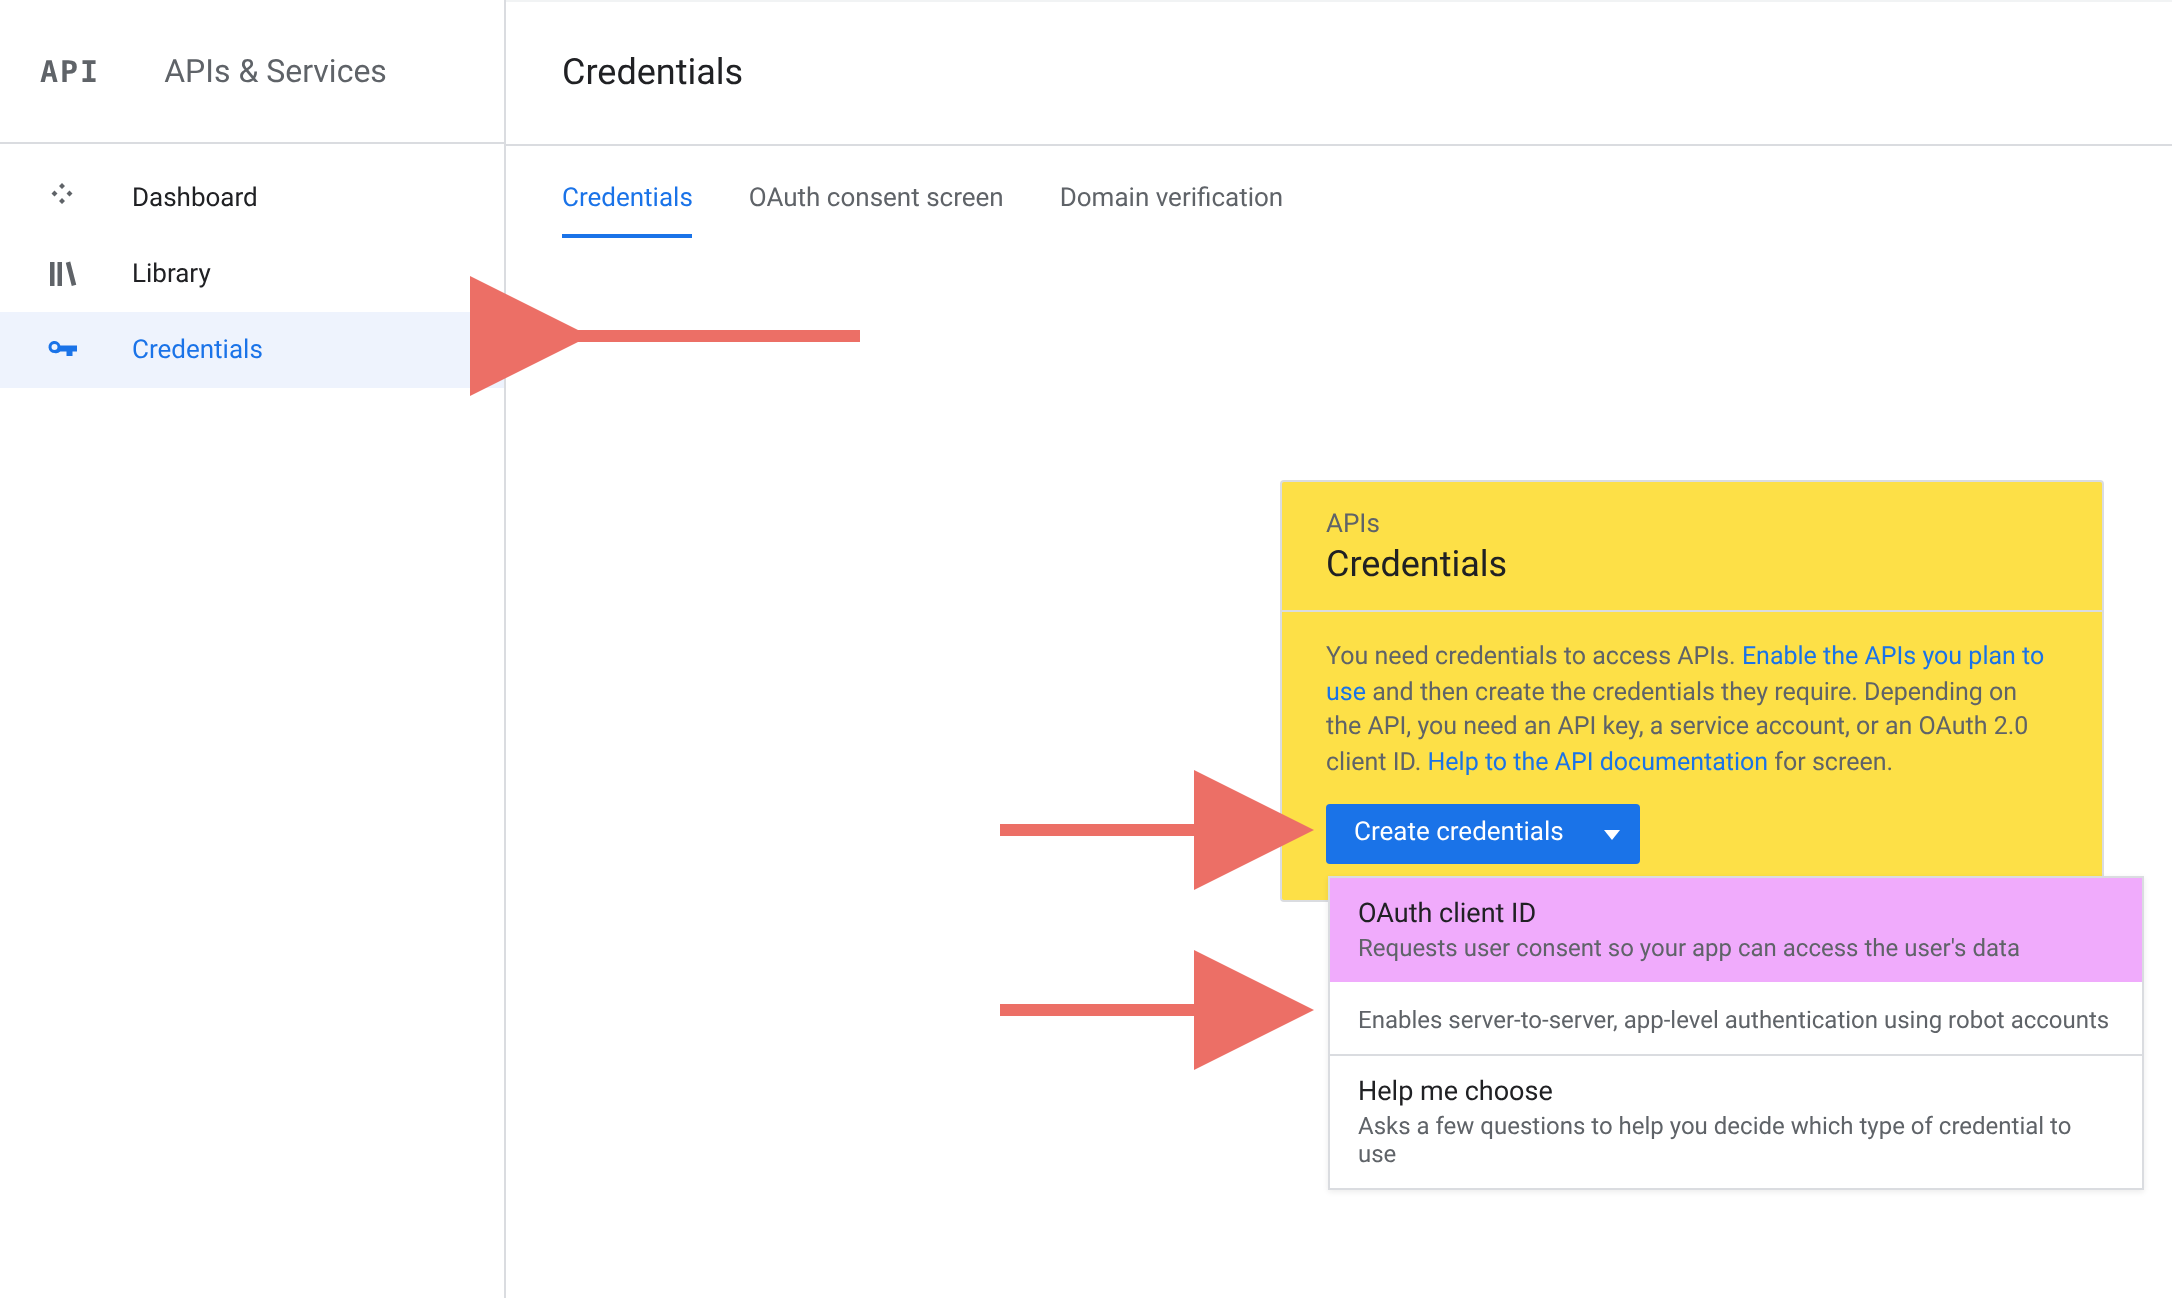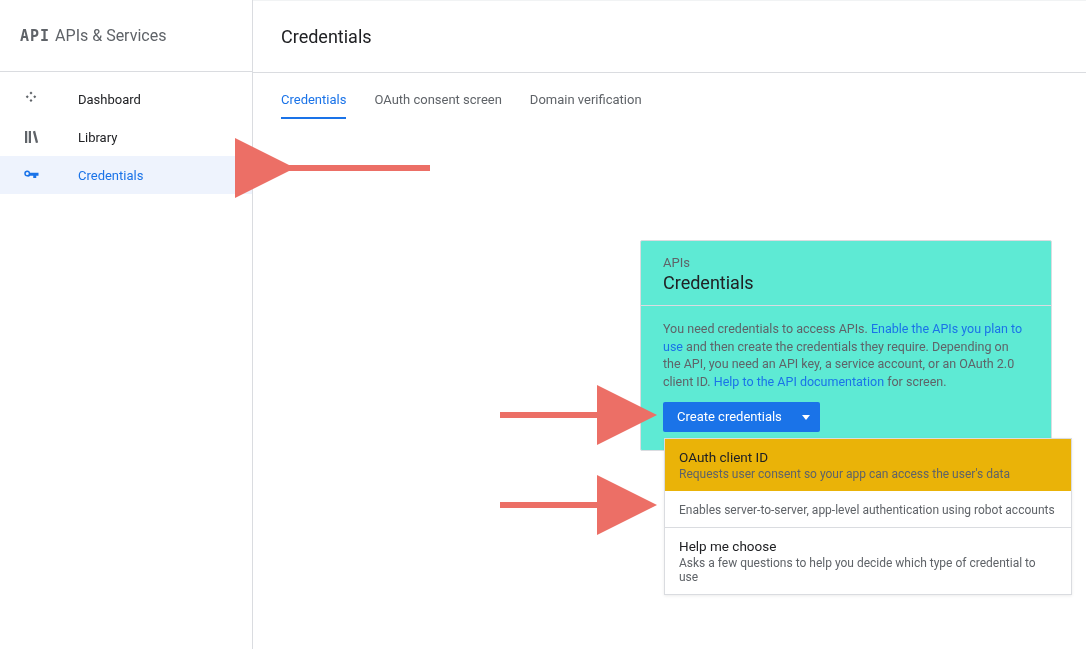--- a/index.html
+++ b/index.html
@@ -23,21 +23,21 @@
     flex-shrink: 0;
     display: flex;
     flex-direction: column;
   }
   .sidebar-header {
     height: 72px;
     display: flex;
     align-items: center;
     padding: 0 16px 0 20px;
     border-bottom: 1px solid #dadce0;
-    gap: 5px;
+    gap: 32px;
   }
   .api-logo {
     font-family: Consolas, Menlo, monospace;
     font-weight: 700;
     font-size: 15px;
     letter-spacing: 1px;
     color: #5f6368;
   }
   .sidebar-title {
     font-size: 16px;
@@ -46,21 +46,21 @@
   }
   .nav {
     list-style: none;
     padding-top: 8px;
   }
   .nav-item {
     display: flex;
     align-items: center;
     height: 38px;
     padding: 0 16px 0 22px;
-    gap: 38px;
+    gap: 26px;
     font-size: 13px;
     color: #202124;
     cursor: pointer;
   }
   .nav-item .icon { width: 18px; height: 18px; display:flex; align-items:center; justify-content:center; }
   .nav-item.active {
     background: #eef3fd;
     color: #1a73e8;
   }
   .nav-item.active .icon svg { fill: #1a73e8; }
@@ -99,21 +99,21 @@
   .tab.active { color: #1a73e8; border-bottom-color: #1a73e8; }
 
   
   .card {
     position: absolute;
     left: 640px;
     top: 240px;
     width: 412px;
     border: 1px solid #dadce0;
     border-radius: 2px;
-    background: #5eead4;
+    background: #fde047;
   }
   .card-head {
     padding: 14px 22px 12px 22px;
     border-bottom: 1px solid #dadce0;
   }
   .card-over { font-size: 13px; color: #5f6368; margin-bottom:2px;}
   .card-title { font-size: 18px; font-weight: 400; }
   .card-body {
     padding: 14px 22px 18px 22px;
     font-size: 12.5px;
@@ -144,21 +144,21 @@
     top: 438px;
     width: 408px;
     border: 1px solid #dadce0;
     background: #fff;
     box-shadow: 0 1px 3px rgba(0,0,0,0.08);
   }
   .dd-item {
     padding: 10px 14px 10px 14px;
     cursor: pointer;
   }
-  .dd-item.highlight { background: #eab308; }
+  .dd-item.highlight { background: #f0abfc; }
   .dd-divider { border-top: 1px solid #dadce0; }
   .dd-title { font-size: 13.5px; color: #202124; }
   .dd-sub   { font-size: 12px; color: #5f6368; margin-top: 2px;}
 
   
   .arrow {
     position: absolute;
     pointer-events: none;
   }
   .arrow svg { overflow: visible; }

